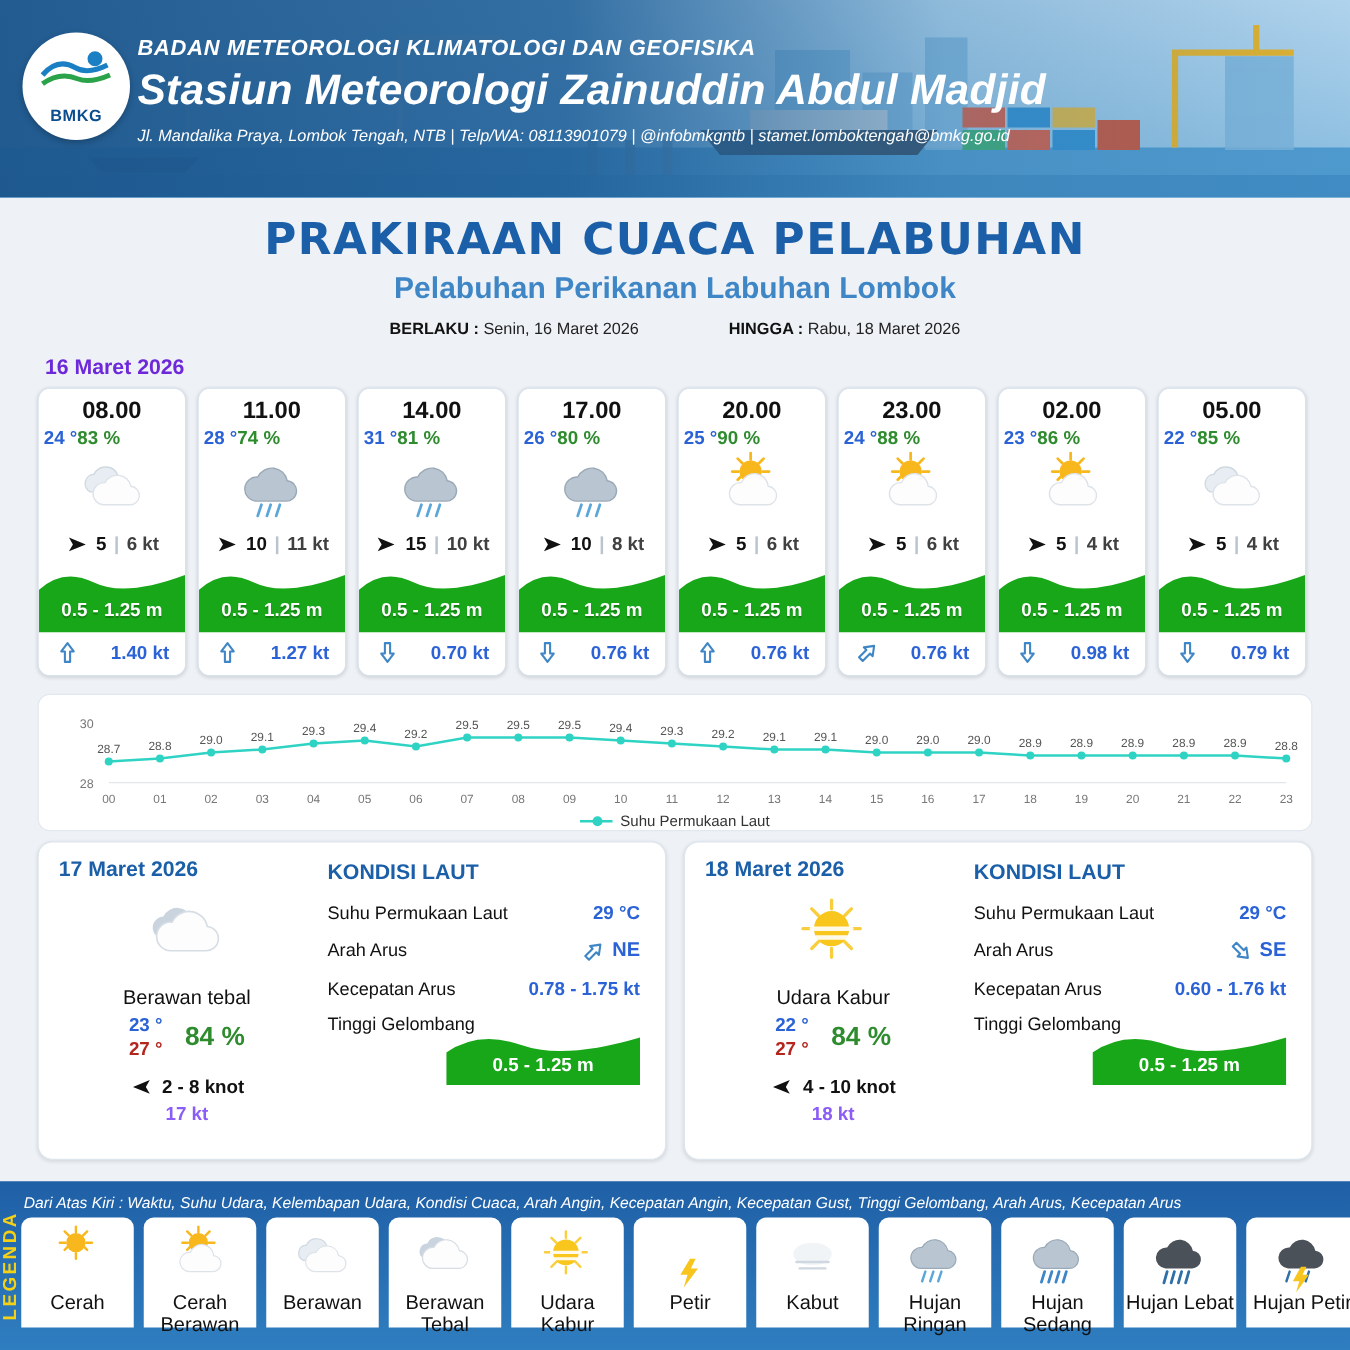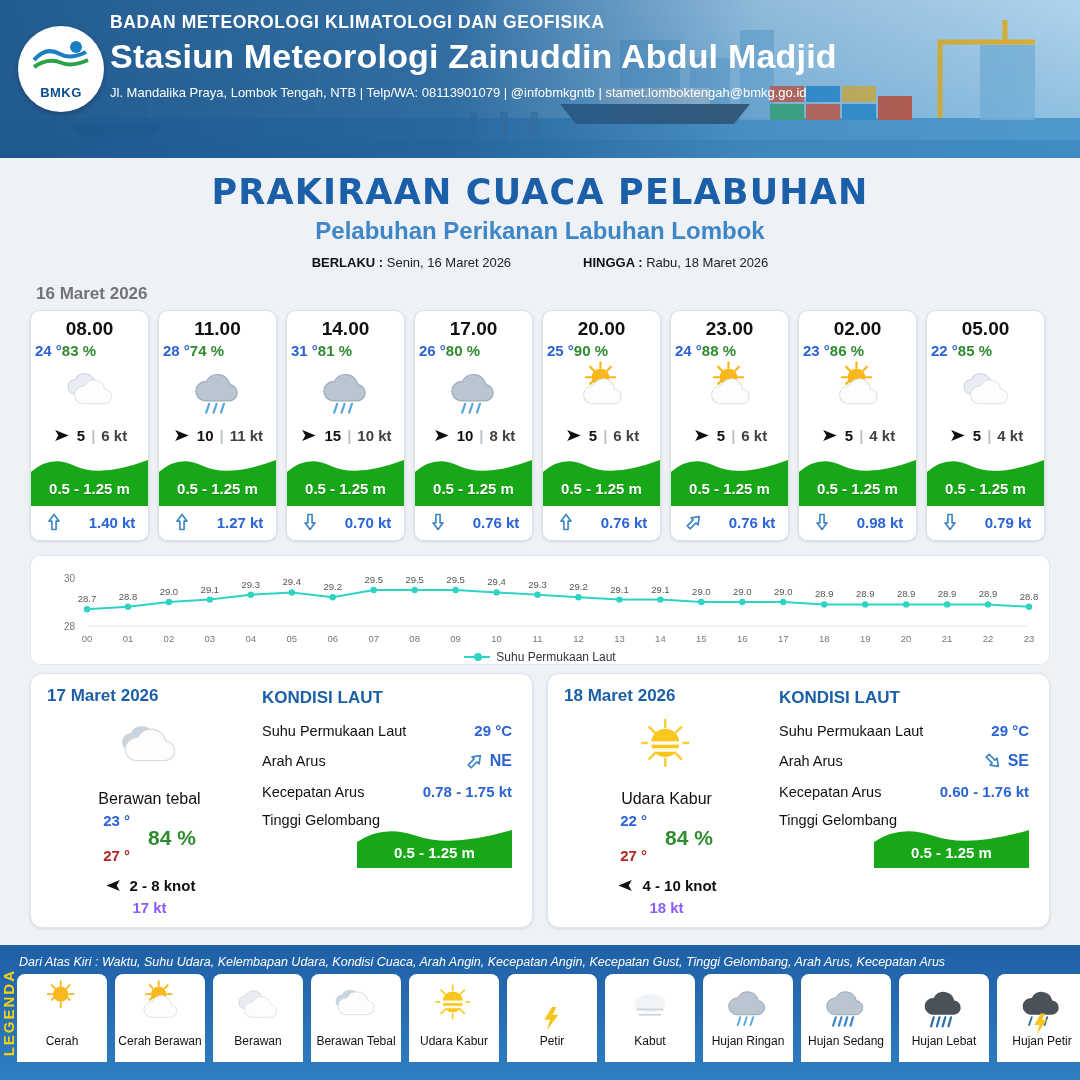--- a/index.html
+++ b/index.html
@@ -21,41 +21,41 @@
   .hdr-overlay {
     position:absolute; inset:0;
     background:linear-gradient(90deg, rgba(28,86,140,.96) 0%, rgba(33,96,152,.88) 42%, rgba(60,125,175,.35) 70%, rgba(70,135,185,.10) 100%);
   }
   .logo {
     position:absolute; left:18px; top:26px; width:86px; height:86px;
     border-radius:50%; background:#fff; display:flex; flex-direction:column;
     align-items:center; justify-content:center; box-shadow:0 2px 5px rgba(0,0,0,.25);gap:11px;
   }
   .logo .lg-text { font-size:13px; font-weight:bold; color:#0b4d8f; letter-spacing:.5px; margin-top:2px;}
-  .hdr-text { position:absolute; left:110px; top:12px; color:#fff; }
+  .hdr-text { position:absolute; left:110px; top:28px; color:#fff;font-style:italic; }
   .hdr-l1 { font-size:17.5px; font-weight:bold; letter-spacing:.6px; }
   .hdr-l2 { font-size:34px; font-weight:bold; margin-top:4px; letter-spacing:.2px;}
   .hdr-l3 { font-size:13px; margin-top:9px; }
 
   
   .title-wrap { text-align:center; margin-top:14px; }
   .title-main {
     font-size:35px; font-weight:bold; color:#1b5fa8; letter-spacing:1.2px;
     font-family:"DejaVu Sans", sans-serif;
   }
   .title-sub {
     font-size:24px; font-weight:bold; color:#3f86c6; margin-top:5px;
   }
   .valid-row { margin-top:10px; display:flex; justify-content:center; gap:72px; font-size:13px; }
   .valid-row b { color:#111; }
   .valid-row span.val { color:#222; }
 
   
   .daylabel {
-    margin:14px 0 6px 36px; font-size:17px; font-weight:bold; color:#737373;
+    margin:14px 0 6px 36px; font-size:17px; font-weight:bold; color:#6d28d9;
   }
 
   
   .cards { display:flex; gap:9px; padding:0 30px; }
   .card {
     width:119px; background:#fff; border-radius:10px; border:1px solid #d8e2ec;
     box-shadow:0 1px 3px rgba(0,0,0,.12); overflow:hidden; position:relative;
   }
   .c-time { text-align:center; font-size:19px; font-weight:bold; color:#111; padding:7px 0 2px; }
   .c-tr { display:flex; justify-content:flex-start; align-items:center; padding:0 4px 2px; }
@@ -98,21 +98,21 @@
     flex:1; background:#fff; border-radius:12px; border:1px solid #dde5ed;
     box-shadow:0 1px 3px rgba(0,0,0,.10); padding:12px 16px 10px; display:flex; height:255px;
   }
   .p-left { width:205px; text-align:center; position:relative; }
   .p-date { font-size:17px; font-weight:bold; color:#1b5fa8; text-align:left; }
   .p-icon { height:72px; display:flex; align-items:center; justify-content:center; margin-top:8px;}
   .p-cond { font-size:16px; color:#111; margin-top:4px; }
   .p-temps { display:flex; align-items:center; justify-content:center; gap:18px; margin-top:4px; }
   .p-tcol { text-align:left; }
   .p-tmin { font-size:15px; font-weight:bold; color:#2b63d6; }
-  .p-tmax { font-size:15px; font-weight:bold; color:#b3261e; margin-top:18px;}
+  .p-tmax { font-size:15px; font-weight:bold; color:#b3261e; margin-top:2px;}
   .p-hum { font-size:21px; font-weight:bold; color:#2e8b2e; }
   .p-wind { display:flex; align-items:center; justify-content:center; gap:7px; margin-top:12px; font-size:15px; font-weight:bold; color:#111;}
   .p-gust { font-size:15px; font-weight:bold; color:#8b5cf6; margin-top:4px; }
   .p-right { flex:1; padding-left:6px; position:relative;}
   .p-title { font-size:17px; font-weight:bold; color:#1b5fa8; margin:2px 0 8px 4px; }
   .p-row { display:flex; justify-content:space-between; align-items:center; font-size:14.5px; color:#111; padding:6px 4px; }
   .p-val { color:#2b63d6; font-weight:bold; font-size:15px; }
   .p-val-dir { color:#2b63d6; font-weight:bold; font-size:16px; display:flex; align-items:center; gap:5px;}
   .p-wave {
     position:relative; width:155px; height:46px; margin-left:auto; margin-top:-6px;
@@ -137,21 +137,21 @@
   }
   .legend-body { flex:1; padding:6px 8px 0 0; }
   .legend-note { color:#fff; font-size:12.5px; font-style:italic; margin:4px 0 5px 2px; }
   .legend-items { display:flex; gap:8px; }
   .li {
     width:90px; background:#fff; border-radius:8px 8px 0 0; height:88px;
     display:flex; flex-direction:column; align-items:center; justify-content:flex-start;
     padding-top:6px;
   }
   .li .lic { height:54px; display:flex; align-items:center; justify-content:center;}
-  .li .lname { font-size:12px; color:#111; text-align:center; }
+  .li .lname { font-size:16px; color:#111; text-align:center; }
 
   svg { display:block; }
 </style>
 </head>
 <body>
 
 <div class="header">
   <svg class="hdr-art" viewBox="0 0 1080 158" preserveAspectRatio="none">
     <defs>
       <linearGradient id="skyG" x1="0" y1="0" x2="0" y2="1">

